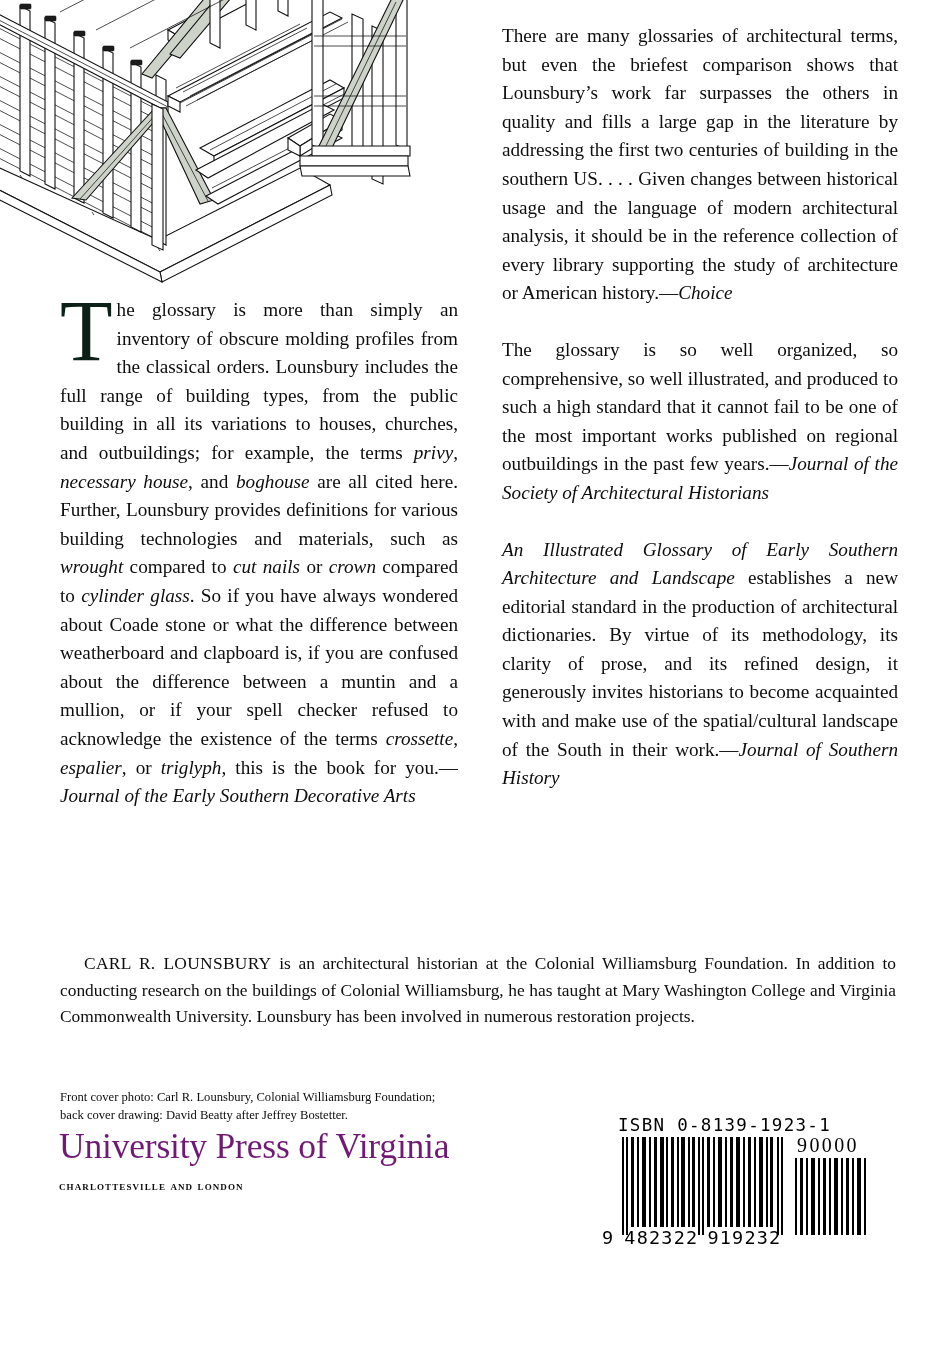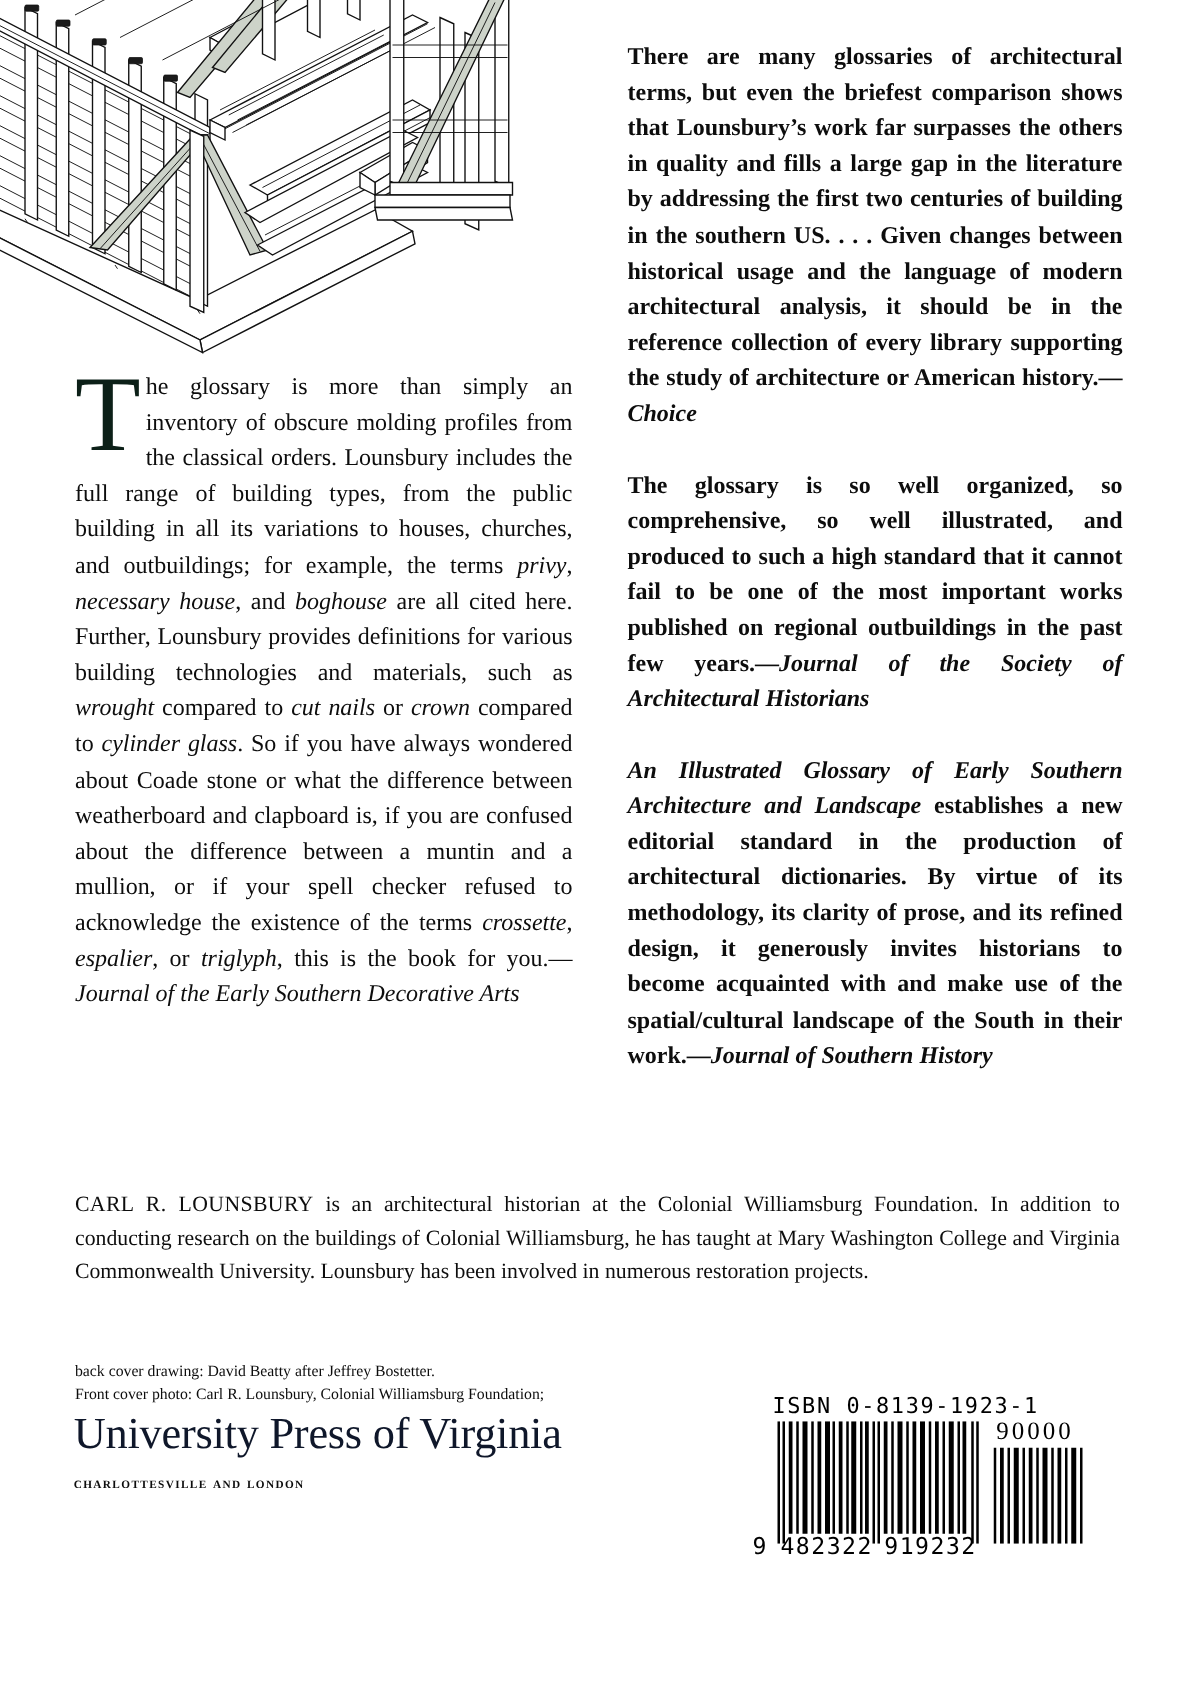--- a/index.html
+++ b/index.html
@@ -36,23 +36,22 @@
     text-justify: inter-word;
     hyphens: none;
   }
   #left-column {
     left: 60px;
     top: 296px;
     width: 398px;
   }
   #right-column {
     left: 502px;
-    top: 32px;
+    top: 22px;
     width: 396px;
-    font-weight: bold;
   }
   .blurb-paragraph {
     margin: 0 0 28px 0;
   }
   .blurb-paragraph:last-child { margin-bottom: 0; }
   .blurb-paragraph.tight { margin-bottom: 0; }
 
   .dropcap {
     float: left;
     font-size: 86px;
@@ -72,20 +71,21 @@
     top: 950px;
     width: 836px;
     font-size: 17.4px;
     line-height: 26.5px;
     text-align: justify;
     font-family: "Liberation Serif", "DejaVu Serif", serif;
   }
   .smallcapsname {
     font-variant: small-caps;
     letter-spacing: 0.3px;
+    margin-left: 24px;
   }
 
   
   #cover-credits {
     position: absolute;
     left: 60px;
     top: 1089px;
     width: 470px;
     font-size: 12.6px;
     line-height: 17.5px;
@@ -96,21 +96,21 @@
   #publisher {
     position: absolute;
     left: 59px;
     top: 1124px;
     width: 470px;
   }
   #publisher-name {
     font-size: 35.5px;
     line-height: 44px;
     letter-spacing: -0.2px;
-    color: #0f172a;
+    color: #701a75;
   }
   #publisher-cities, #publisher-url {
     font-size: 13px;
     line-height: 19px;
     letter-spacing: 1.1px;
     font-variant: small-caps;
     text-transform: lowercase;
     font-weight: 600;
   }
   #publisher-cities { margin-top: 8px; }
@@ -336,22 +336,22 @@
   <p class="blurb-paragraph tight">
     <span class="src">An Illustrated Glossary of Early Southern Architecture and Landscape</span><span> establishes a new editorial standard in the production of architectural dictionaries. By virtue of its methodology, its clarity of prose, and its refined design, it generously invites historians to become acquainted with and make use of the spatial/cultural landscape of the South in their work.—</span><span class="src">Journal of Southern History</span>
   </p>
 </div>
 
 <div id="author-bio">
   <span class="smallcapsname">CARL R. LOUNSBURY</span><span> is an architectural historian at the Colonial Williamsburg Foundation. In addition to conducting research on the buildings of Colonial Williamsburg, he has taught at Mary Washington College and Virginia Commonwealth University. Lounsbury has been involved in numerous restoration projects.</span>
 </div>
 
 <div id="cover-credits">
+  <div>Front cover photo: Carl R. Lounsbury, Colonial Williamsburg Foundation;</div>
   <div>back cover drawing: David Beatty after Jeffrey Bostetter.</div>
-  <div>Front cover photo: Carl R. Lounsbury, Colonial Williamsburg Foundation;</div>
 </div>
 
 <div id="publisher">
   <div id="publisher-name">University Press of Virginia</div>
   <div id="publisher-cities">CHARLOTTESVILLE AND LONDON</div>
 </div>
 
 <div id="barcode-block">
   <div id="isbn-text">ISBN 0-8139-1923-1</div>
   <div id="addon-text">90000</div>

